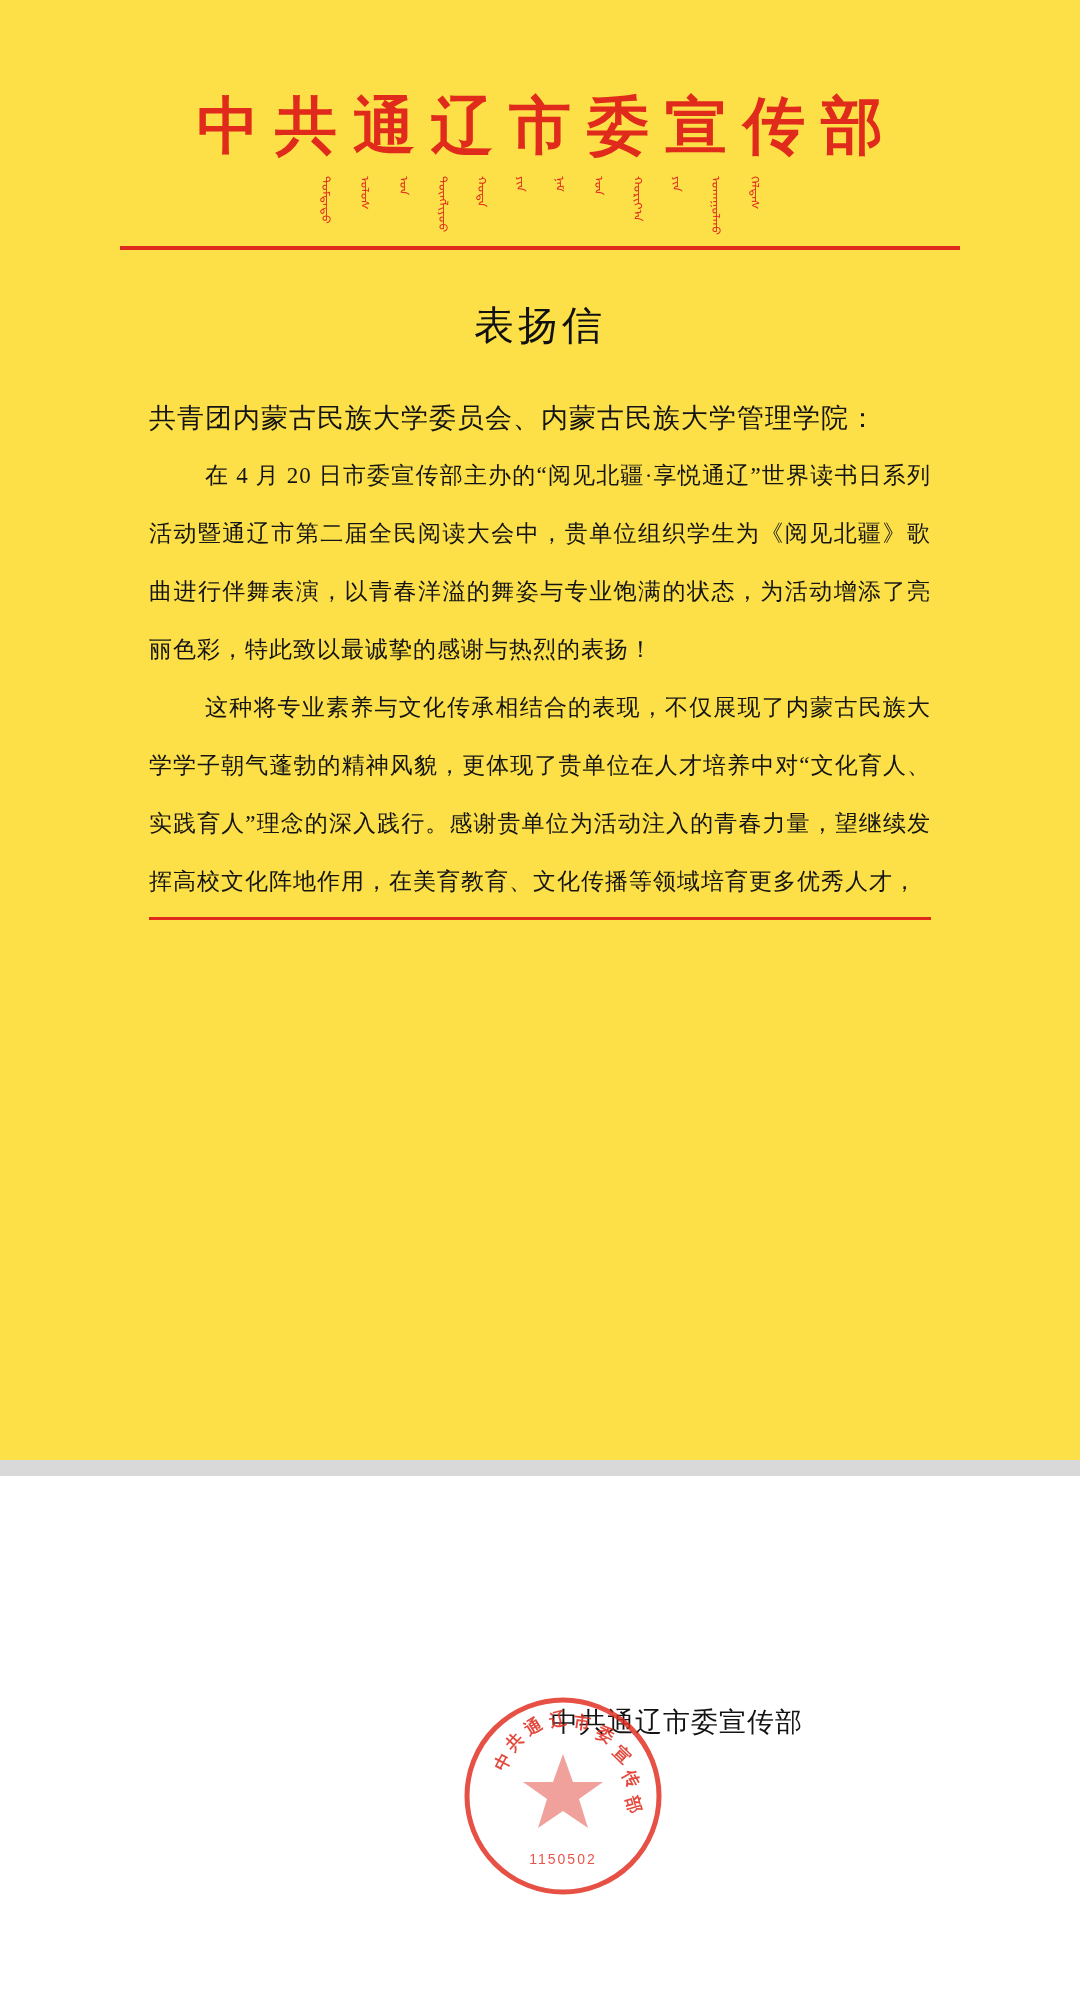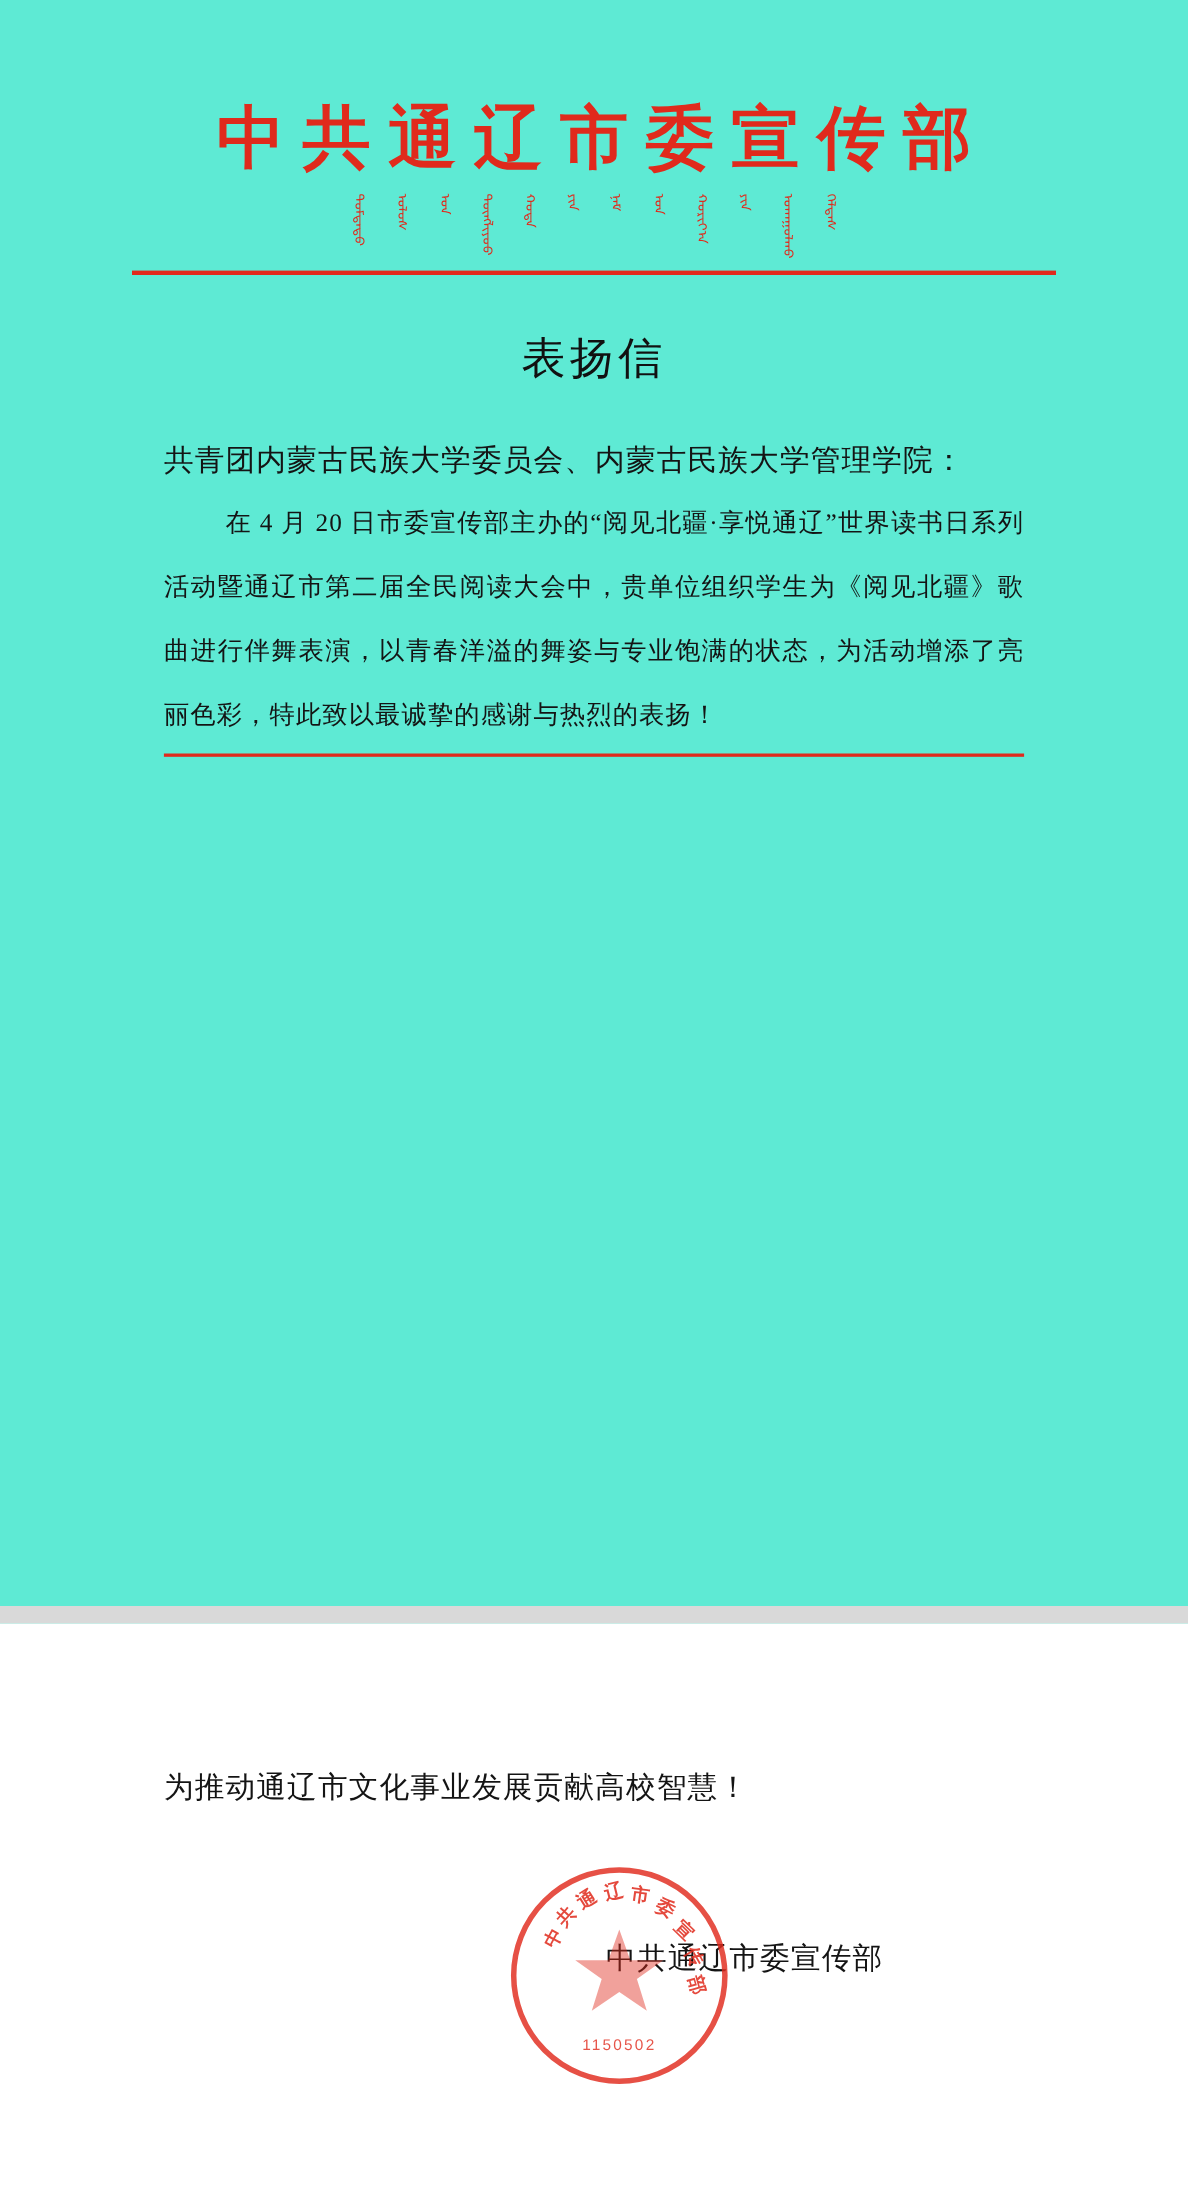--- a/index.html
+++ b/index.html
@@ -13,21 +13,21 @@
     font-family: "Liberation Serif", "DejaVu Serif", serif;
     color: #1a1a1a;
     position: relative;
     overflow: hidden;
   }
 
   .page {
     position: relative;
     width: 1080px;
     height: 2000px;
-    background: #5eead4;
+    background: #fde047;
   }
 
   
   .letterhead {
     padding-top: 92px;
     text-align: center;
   }
   .org-title {
     font-family: "Liberation Serif", "DejaVu Serif", serif;
     font-weight: bold;
@@ -187,28 +187,28 @@
       <span class="mong-word">ᠬᠡᠯᠲᠡᠰ</span>
     </div>
     <div class="header-rule"></div>
   </div>
 
   <div class="doc-title">表扬信</div>
 
   <div class="body-wrap">
     <div class="addressee">共青团内蒙古民族大学委员会、内蒙古民族大学管理学院：</div>
     <p class="para">在 4 月 20 日市委宣传部主办的“阅见北疆·享悦通辽”世界读书日系列活动暨通辽市第二届全民阅读大会中，贵单位组织学生为《阅见北疆》歌曲进行伴舞表演，以青春洋溢的舞姿与专业饱满的状态，为活动增添了亮丽色彩，特此致以最诚挚的感谢与热烈的表扬！</p>
+    <p class="para">这种将专业素养与文化传承相结合的表现，不仅展现了内蒙古民族大学学子朝气蓬勃的精神风貌，更体现了贵单位在人才培养中对“文化育人、实践育人”理念的深入践行。感谢贵单位为活动注入的青春力量，望继续发挥高校文化阵地作用，在美育教育、文化传播等领域培育更多优秀人才，</p>
     <div class="underline-red"></div>
   </div>
 
   <div class="page-gap"></div>
 
   <div class="page2">
     <div class="page2-inner">
-      <div class="closing-line">为推动通辽市文化事业发展贡献高校智慧！</div>
 
       <div class="signature">
         <div class="sig-org">中共通辽市委宣传部</div>
       </div>
 
       <div class="seal">
         <svg viewBox="0 0 204 204" width="204" height="204" aria-hidden="true">
           <g fill="none" stroke="#e02a1c" stroke-width="5" opacity="0.82">
             <circle cx="102" cy="102" r="96"></circle>
           </g>

